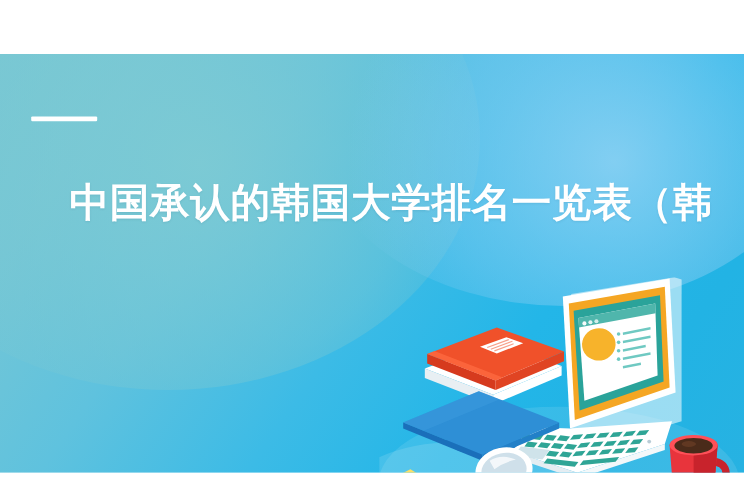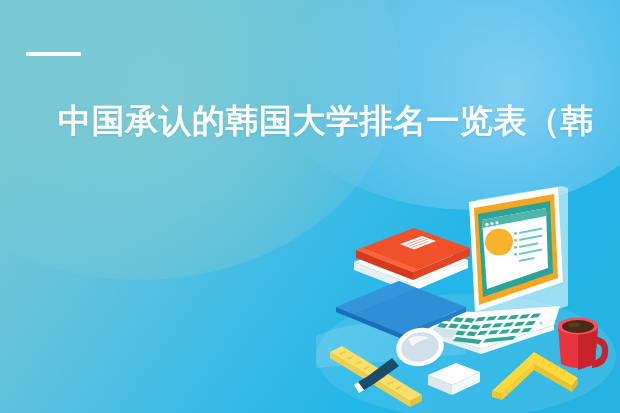--- a/index.html
+++ b/index.html
@@ -3,31 +3,32 @@
 <meta charset="utf-8">
 <style>
   html, body {
     margin: 0;
     padding: 0;
     background: #ffffff;
   }
   #banner {
     position: relative;
     width: 620px;
-    height: 413px;
+    height: 349px;
     overflow: hidden;
-    font-family: Liberation Mono, monospace;
+    font-family: Liberation Sans, sans-serif;
     background: linear-gradient(125deg,
         #79c8d3 0%,
         #73c6d6 14%,
         #5fc2de 32%,
         #3cbbe6 52%,
         #23b6e8 70%,
         #22b3e4 85%,
         #27b2e2 100%);
+    margin-top: 45px;
   }
   
   #banner .sky-wash {
     position: absolute;
     right: -60px;
     top: -90px;
     width: 420px;
     height: 300px;
     border-radius: 50%;
     background: radial-gradient(circle at 60% 60%, rgba(160,214,245,0.75) 0%, rgba(150,208,244,0.35) 45%, rgba(150,208,244,0) 72%);

